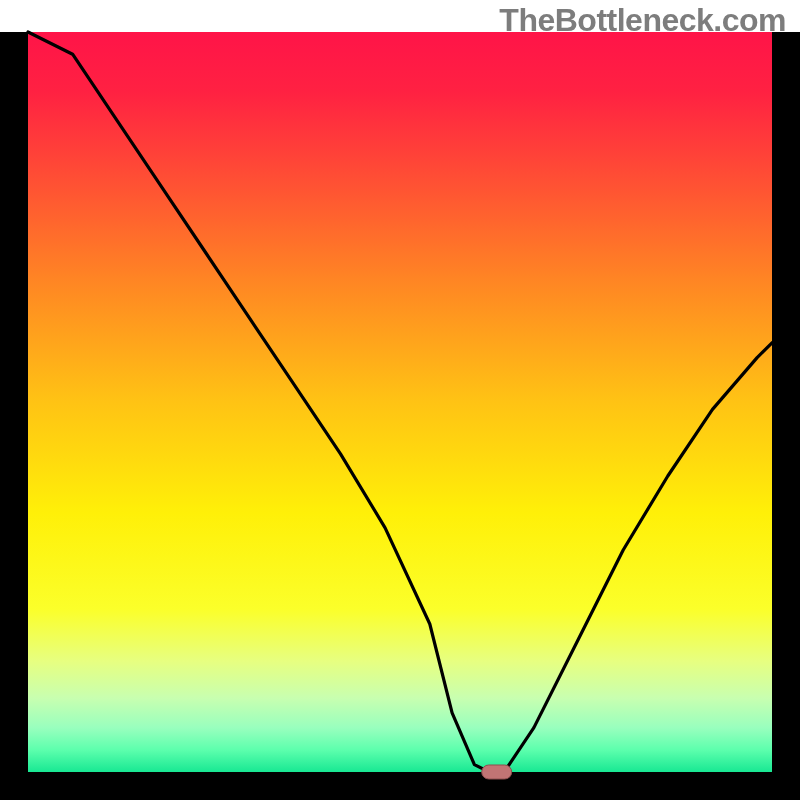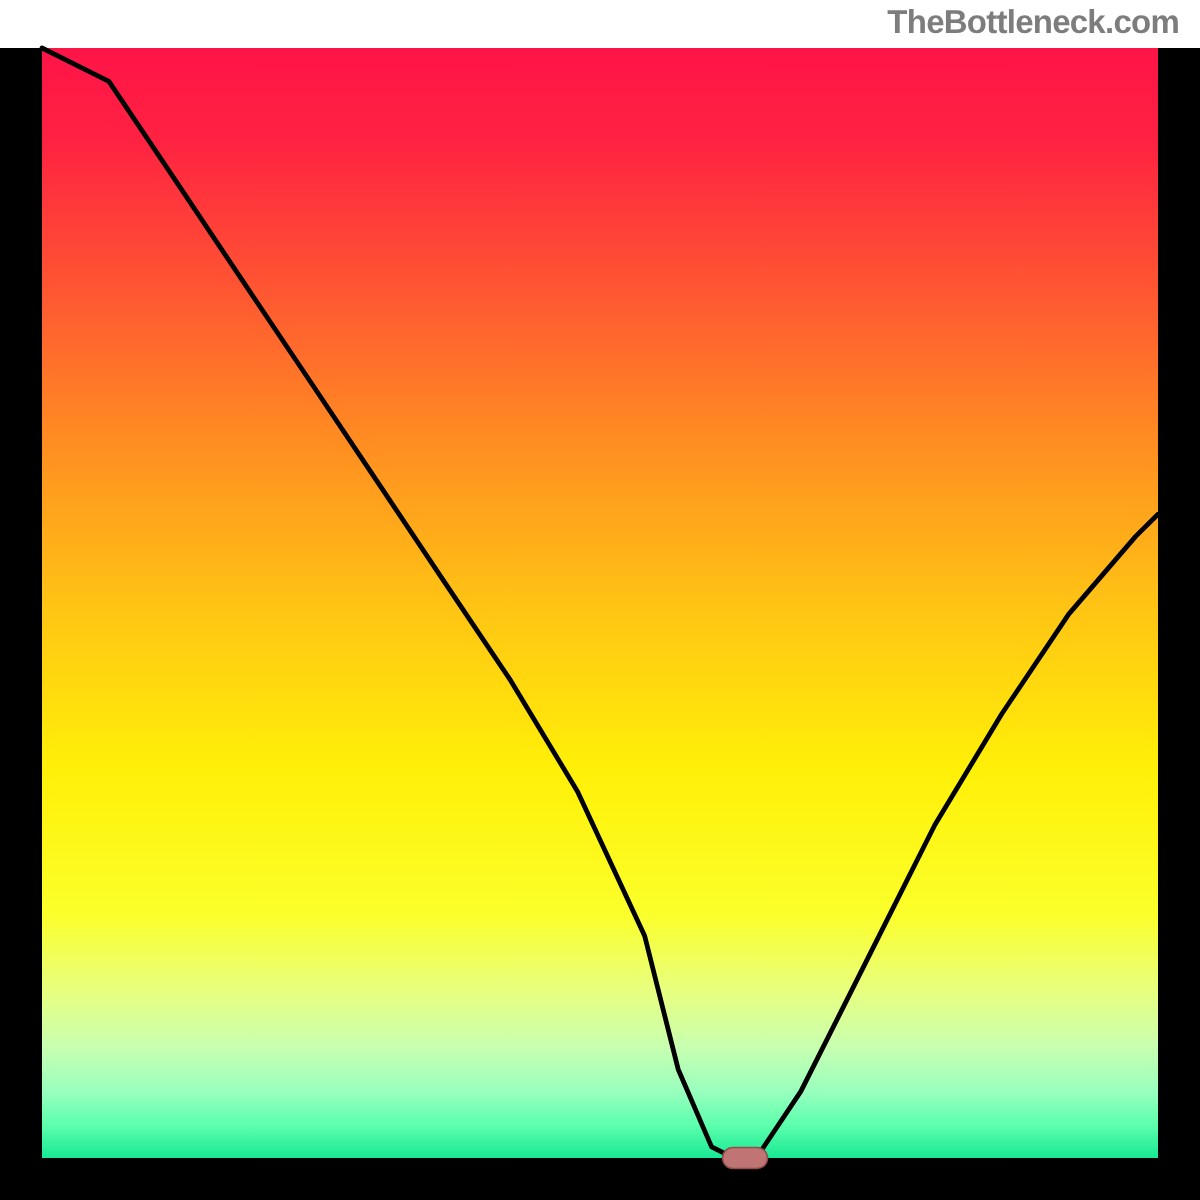--- a/index.html
+++ b/index.html
@@ -12,21 +12,21 @@
   }
   .container {
     position: relative;
     width: 800px;
     height: 800px;
   }
   .watermark {
     position: absolute;
     top: 2px;
     right: 14px;
-    font-size: 22px;
+    font-size: 32px;
     font-weight: bold;
     color: #7d7d7d;
     letter-spacing: -0.5px;
     z-index: 30;
   }
   svg {
     position: absolute;
     top: 0;
     left: 0;
   }

